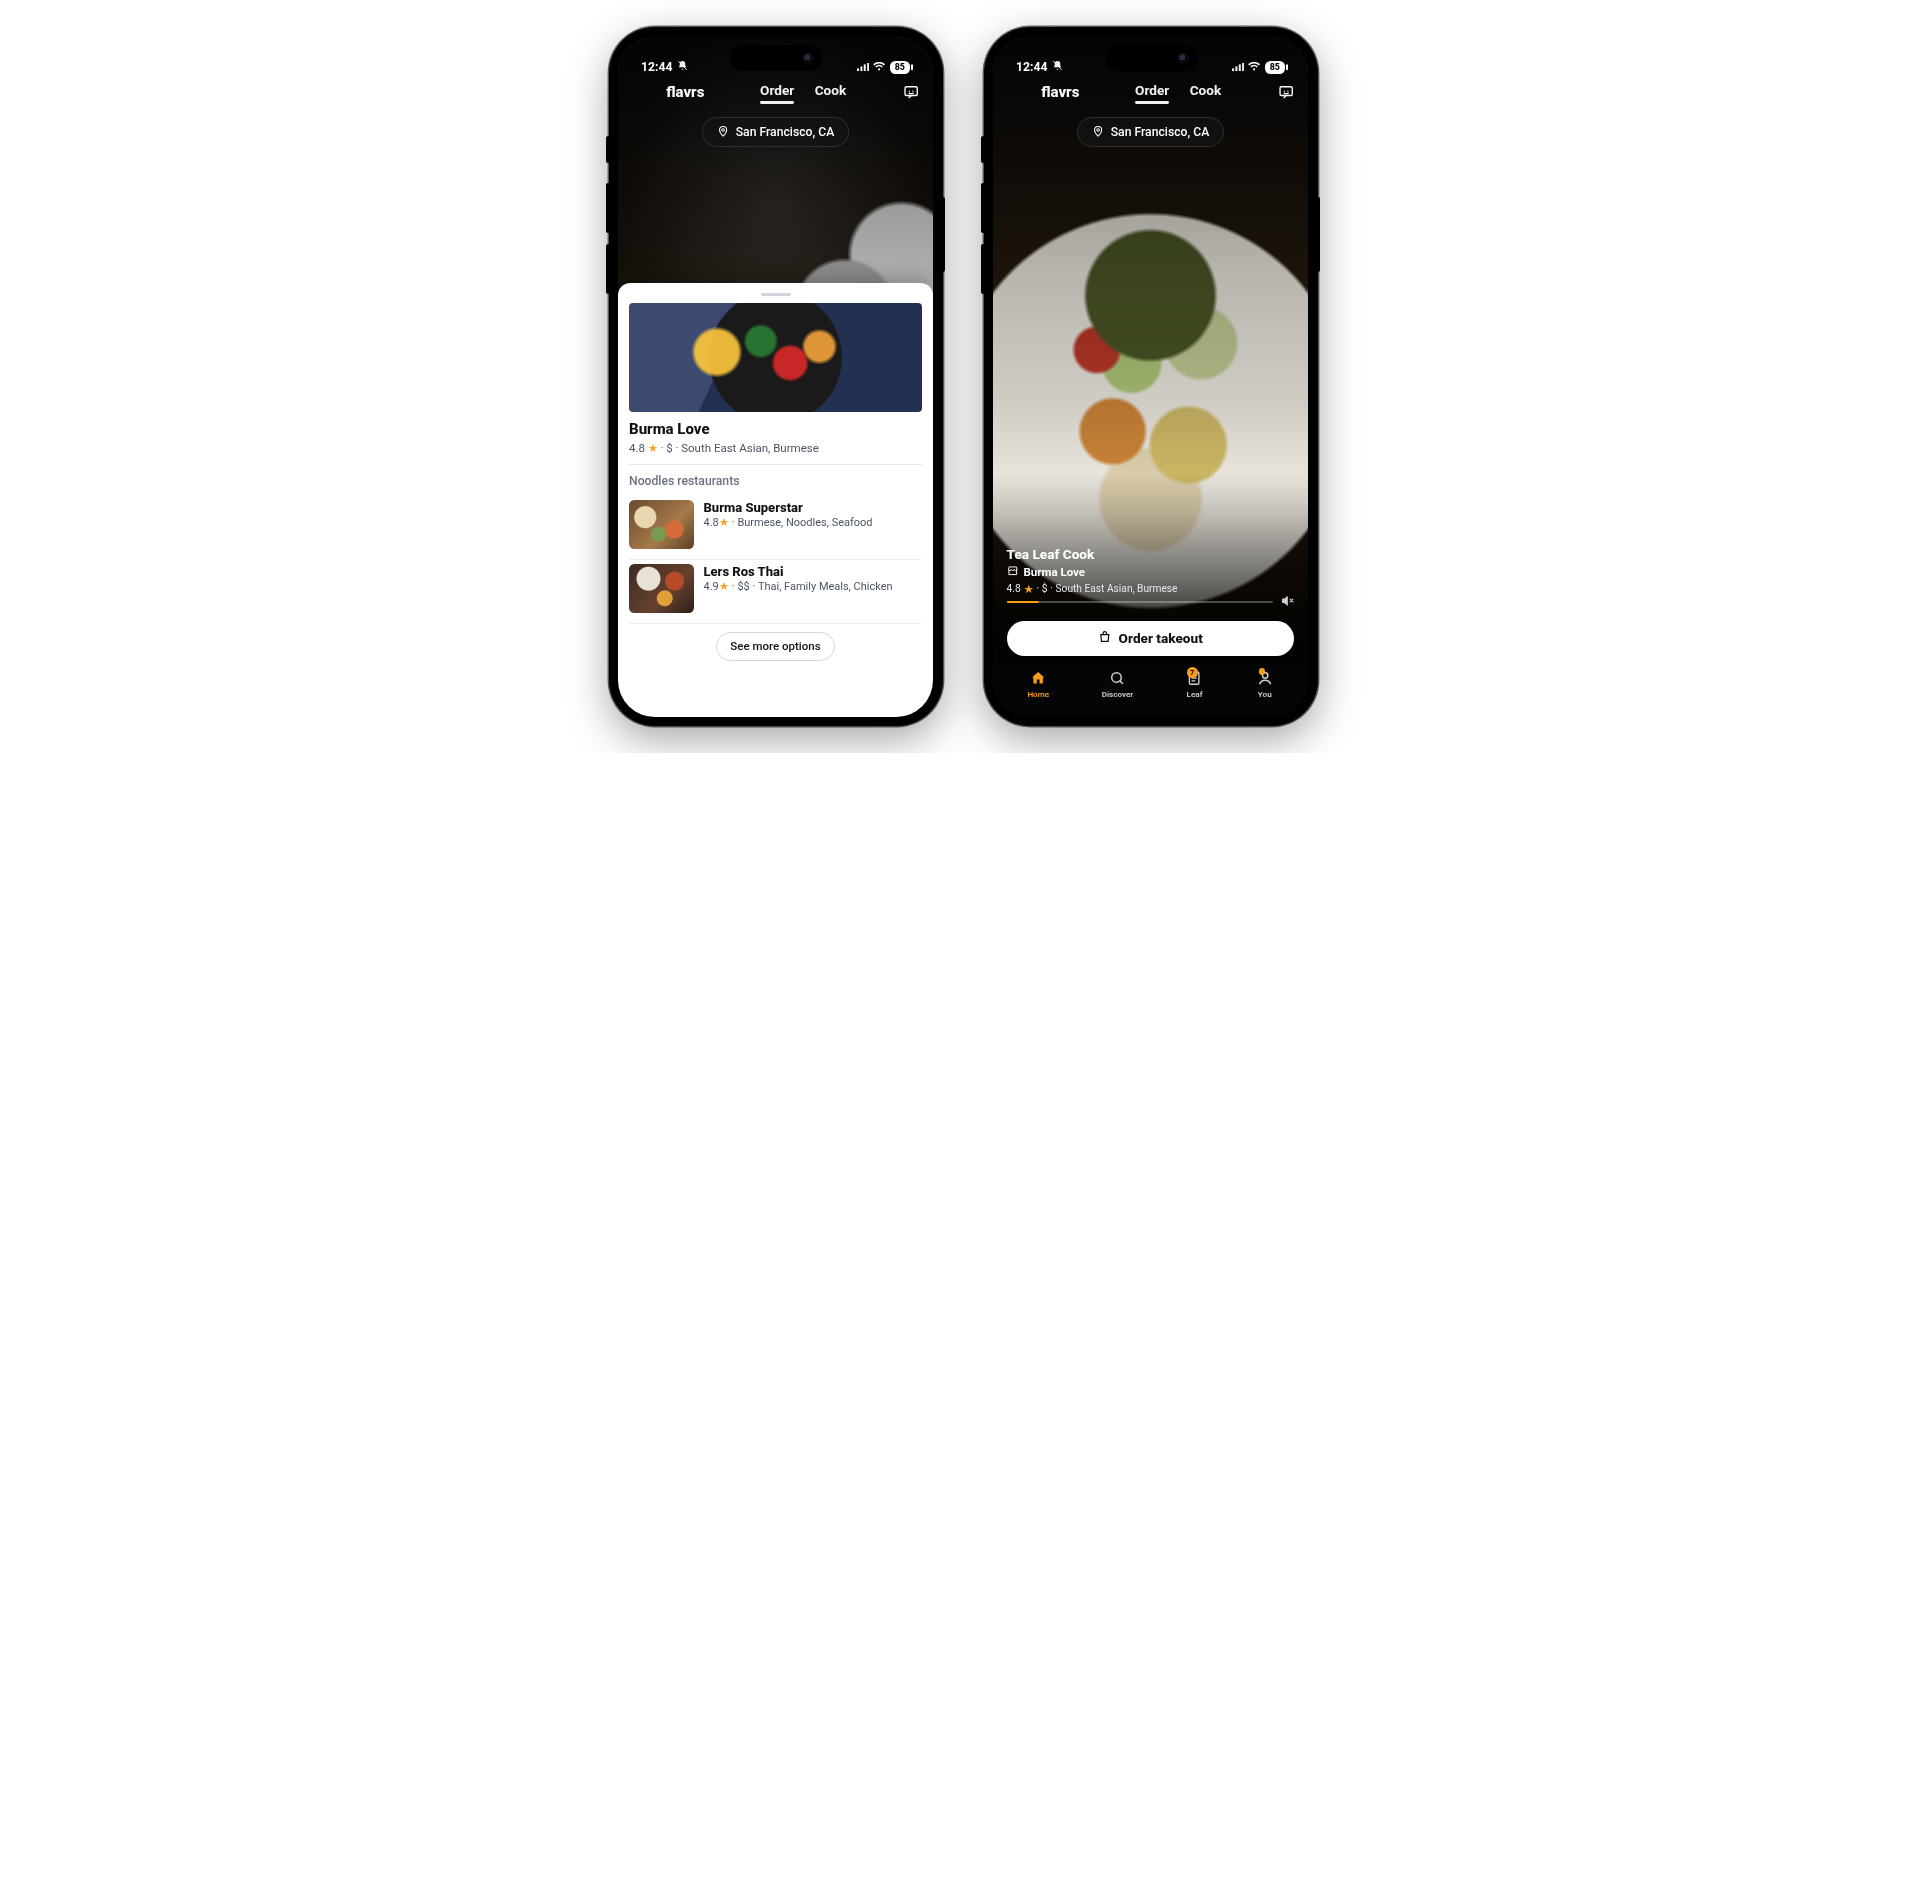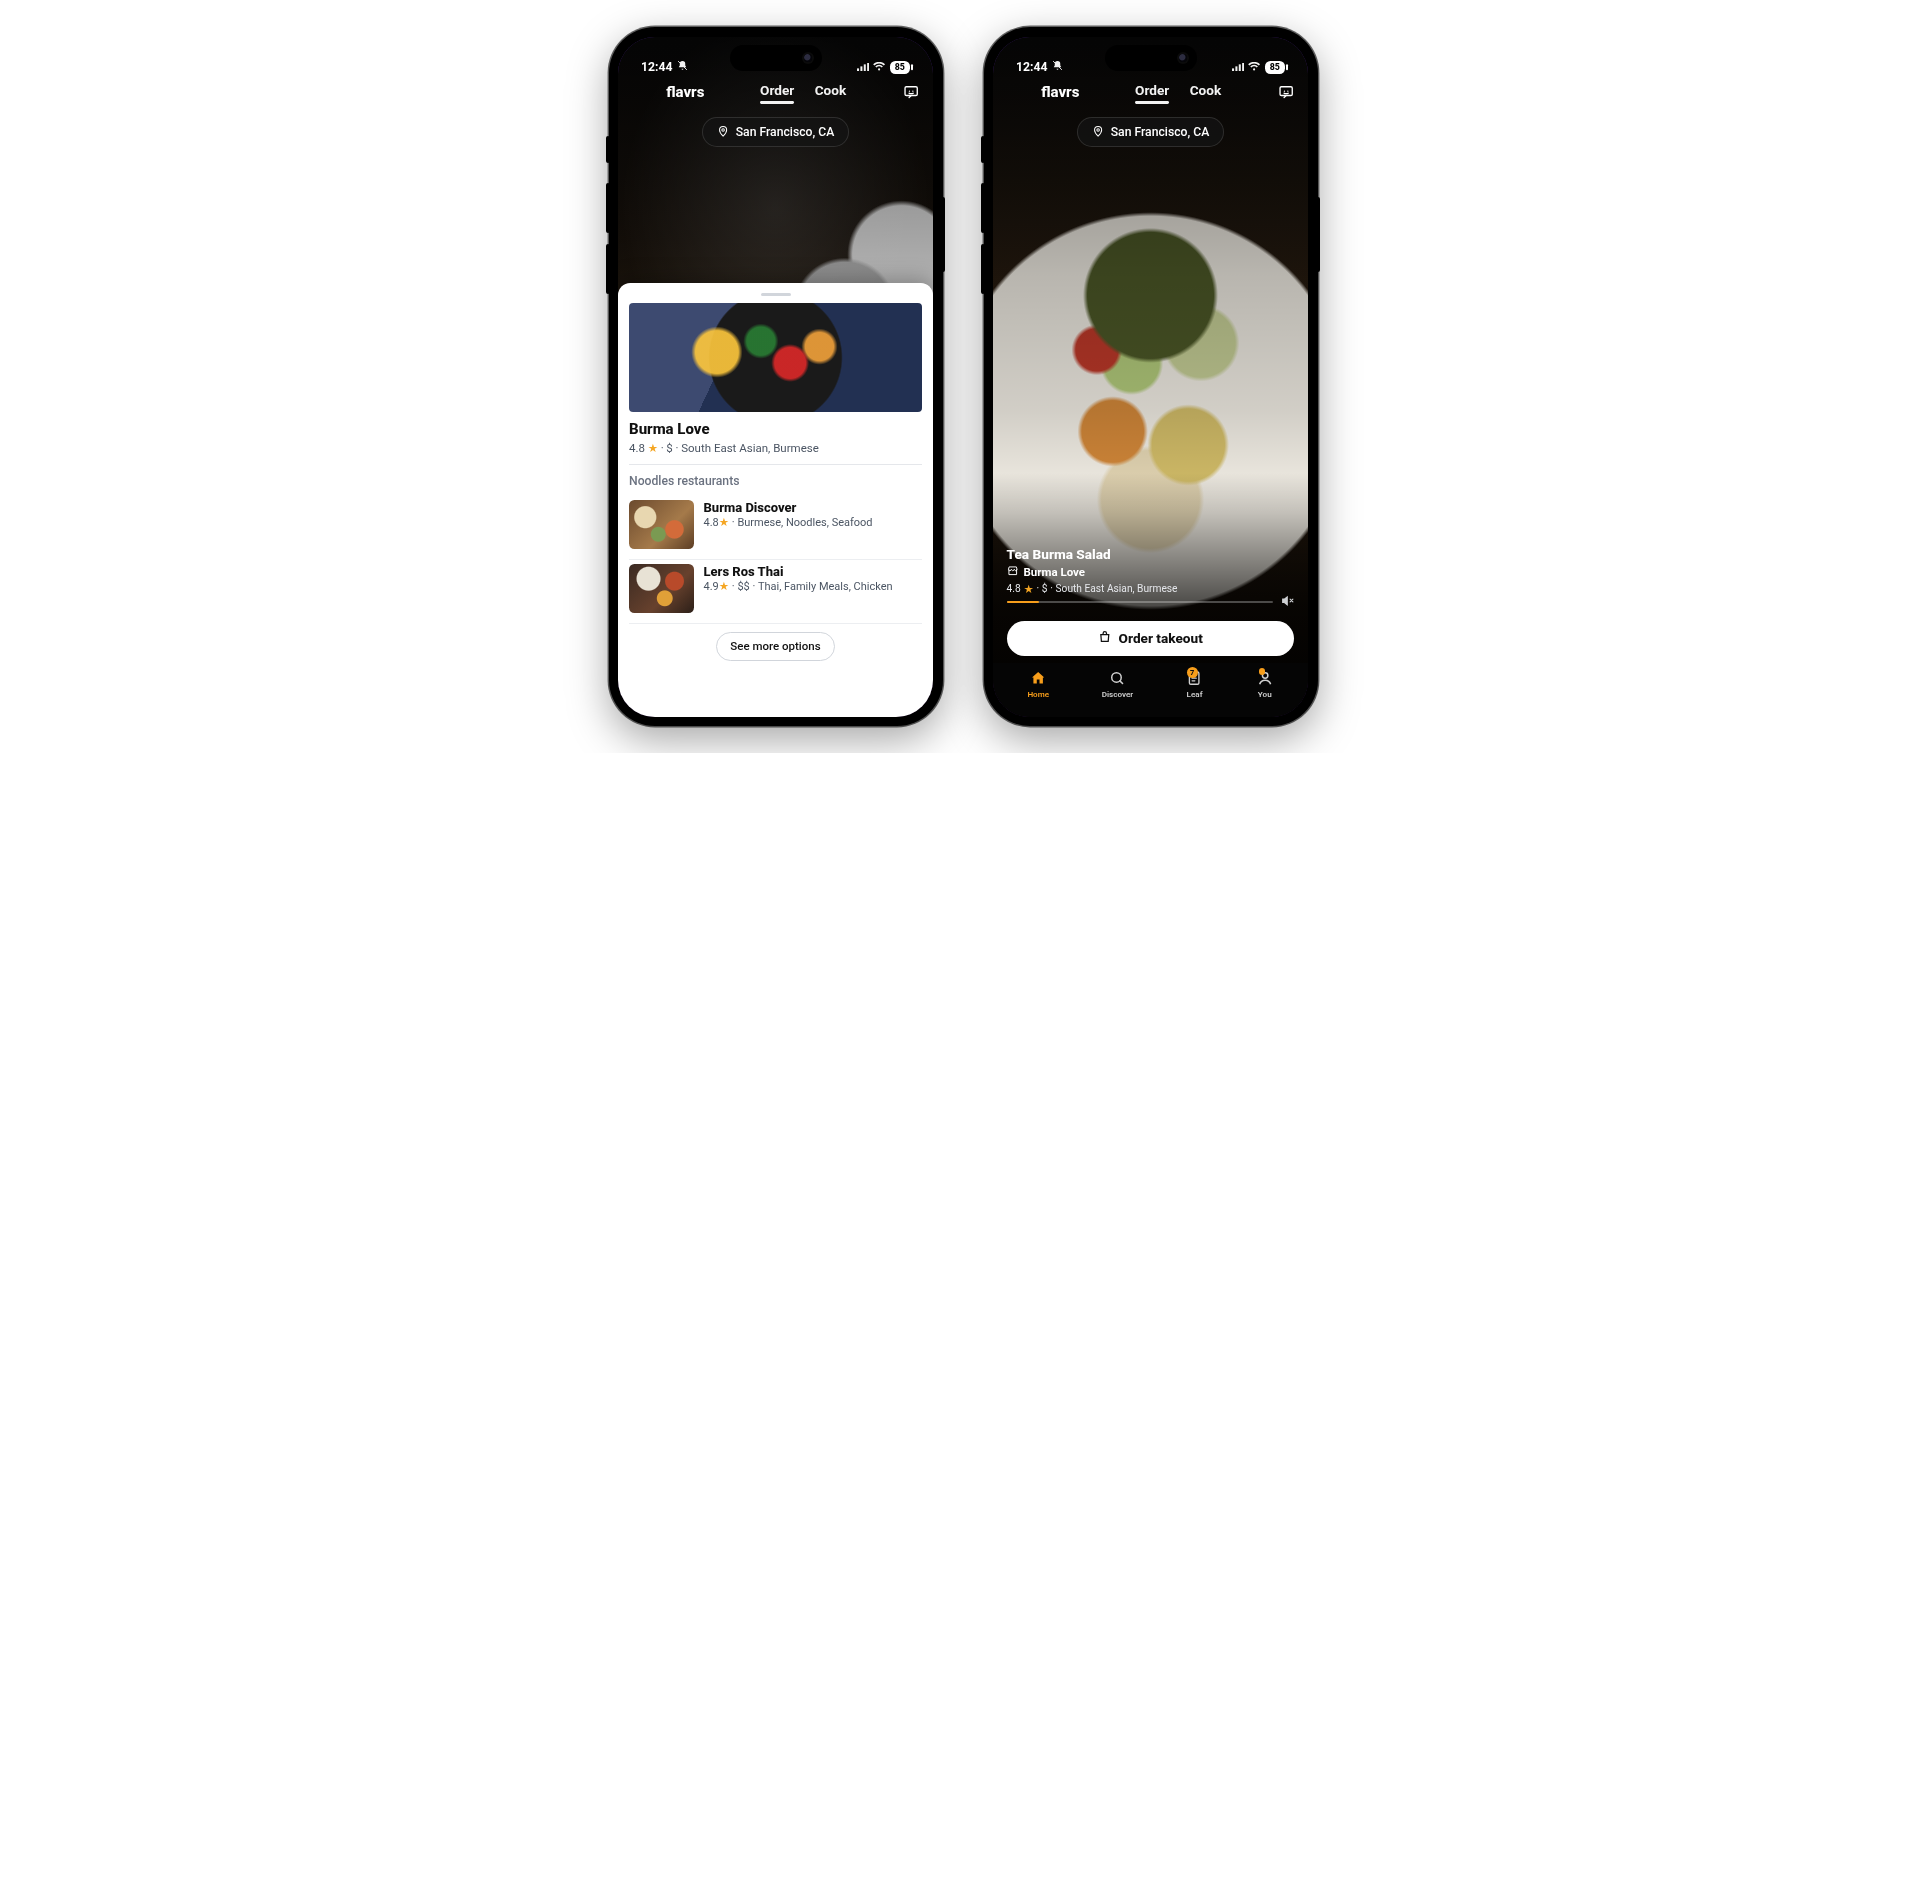--- a/index.html
+++ b/index.html
@@ -335,21 +335,21 @@
         <span>$</span>
         <span>·</span>
         <span>South East Asian, Burmese</span>
       </div>
       <div class="divider"></div>
       <div class="section-title">Noodles restaurants</div>
 
       <div class="similar-row">
         <div class="thumb"></div>
         <div class="similar-body">
-          <div class="similar-title">Burma Discover</div>
+          <div class="similar-title">Burma Superstar</div>
           <div class="similar-meta">
             <span>4.8</span><span class="star">★</span>
             <span> · </span><span>Burmese, Noodles, Seafood</span>
           </div>
         </div>
       </div>
 
       <div class="similar-row">
         <div class="thumb v2"></div>
         <div class="similar-body">
@@ -428,21 +428,21 @@
       <span class="pin-icon">
         <svg width="12.2" height="12.2" viewBox="0 0 24 24" fill="none" stroke="#fff" stroke-width="2">
             <path d="M12 22s7-6.5 7-12a7 7 0 1 0-14 0c0 5.5 7 12 7 12z"></path>
             <circle cx="12" cy="10" r="2.5"></circle>
           </svg>
       </span>
       <span>San Francisco, CA</span>
     </div>
 
     <div class="dish-info">
-      <div class="dish-title">Tea Burma Salad</div>
+      <div class="dish-title">Tea Leaf Cook</div>
       <div class="dish-rest">
         <span class="store-icon">
           <svg viewBox="0 0 24 24" fill="none" stroke="#fff" stroke-width="2">
               <path d="M3 9l1.5-5h15L21 9"></path>
               <path d="M4 9v11h16V9"></path>
               <path d="M3 9c0 1.7 1.3 3 3 3s3-1.3 3-3 1.3 3 3 3 3-1.3 3-3 1.3 3 3 3 3-1.3 3-3"></path>
             </svg>
         </span>
         <span>Burma Love</span>
       </div>

